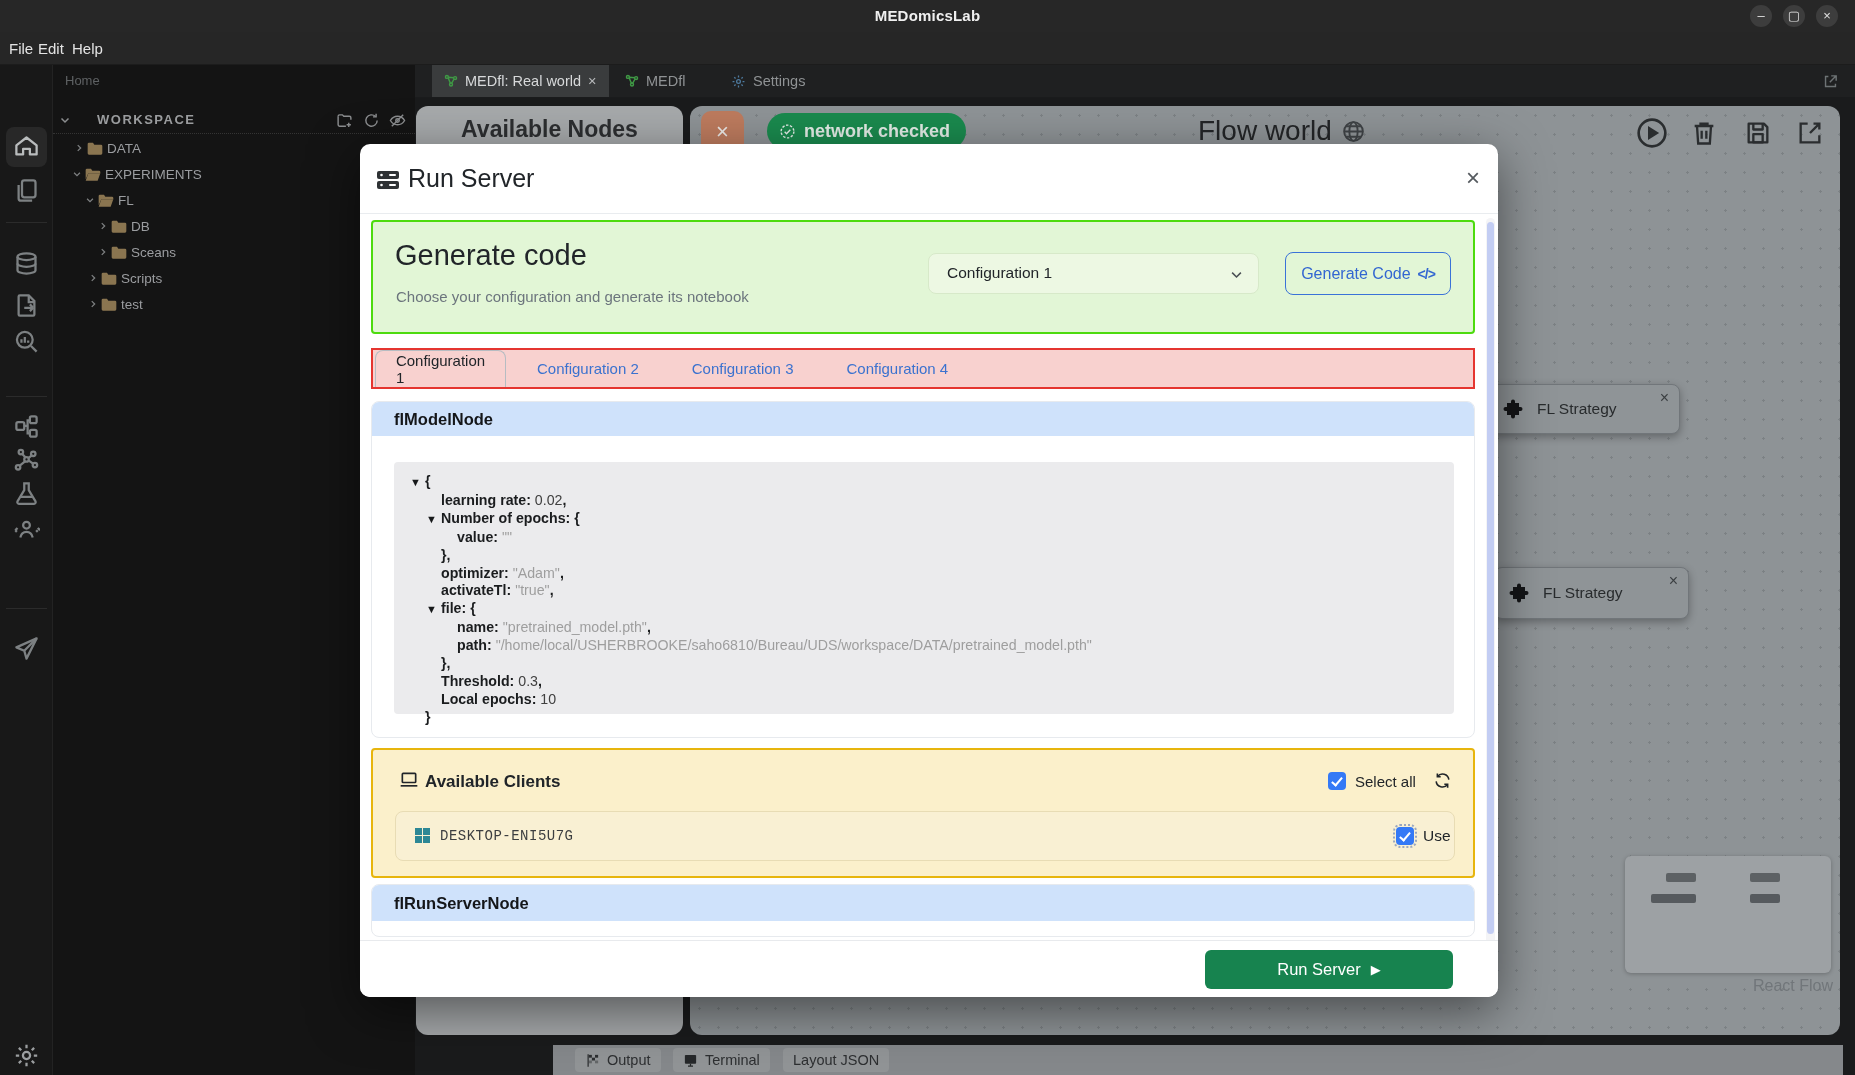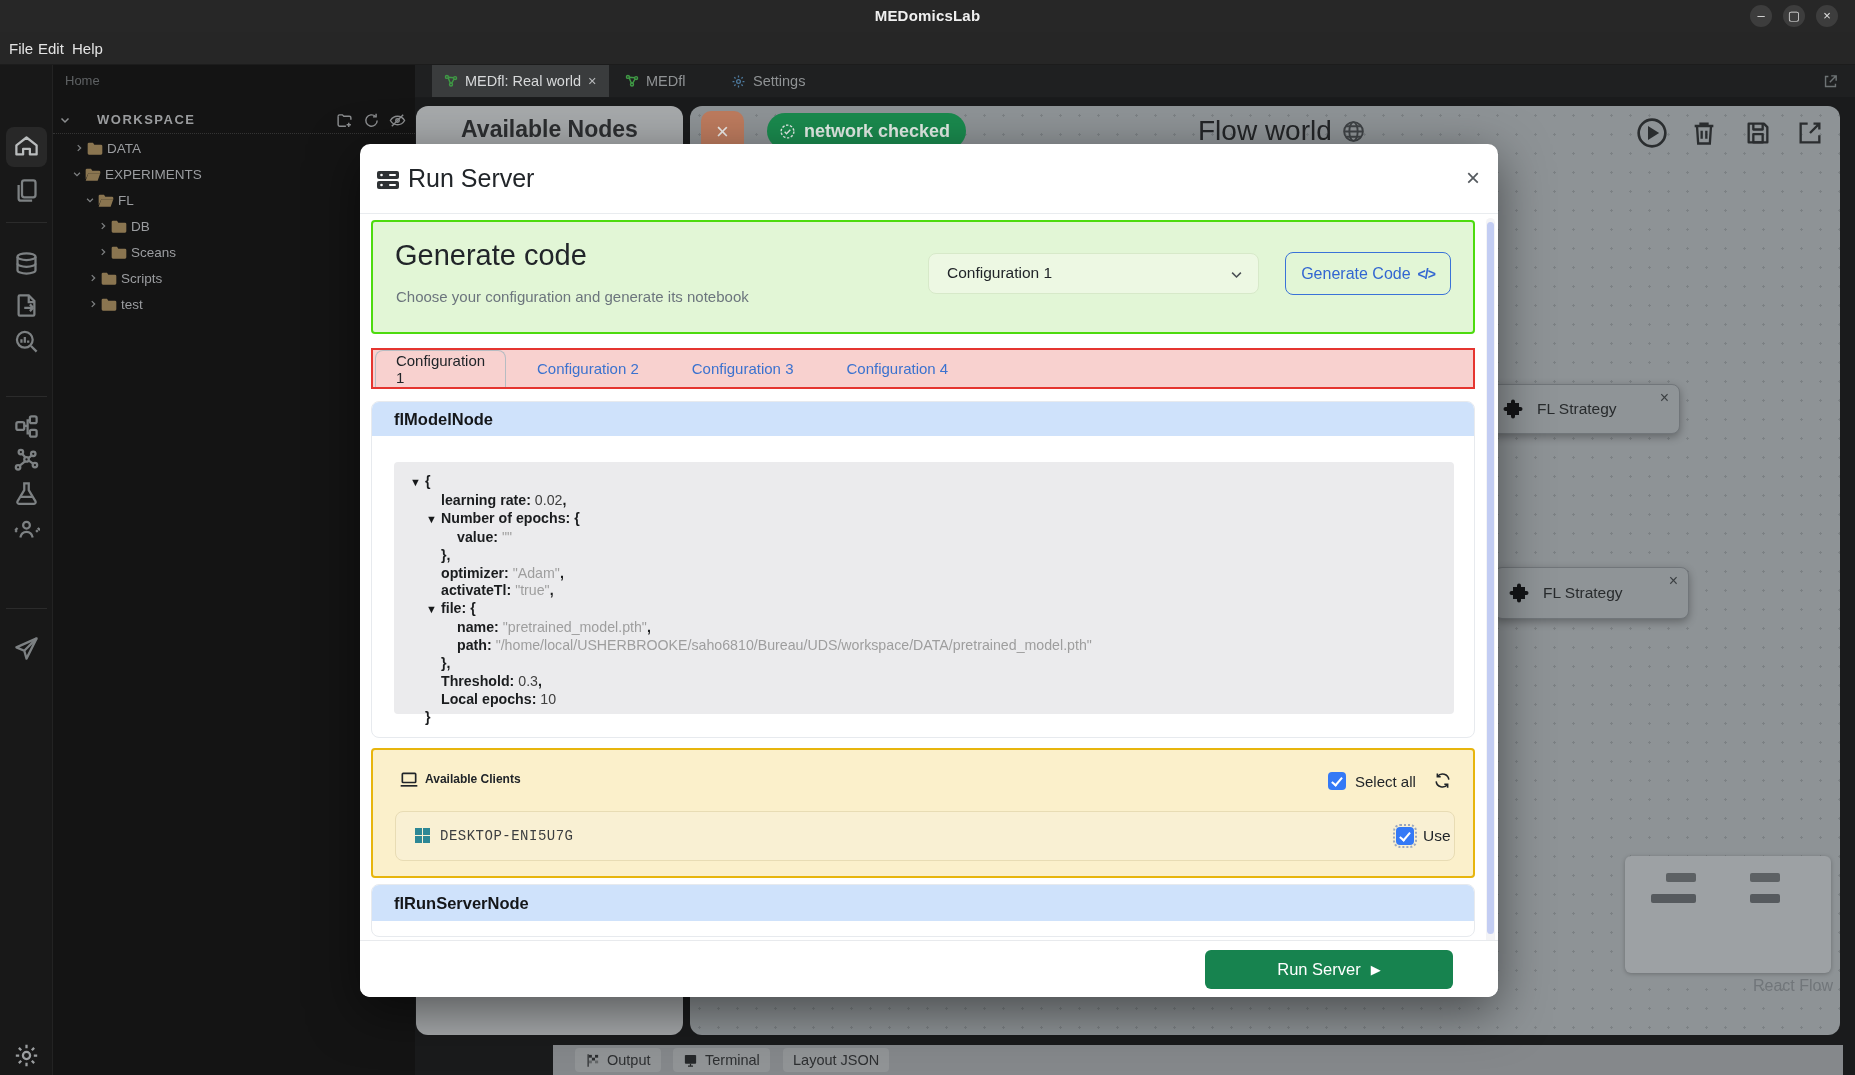--- a/index.html
+++ b/index.html
@@ -122,21 +122,21 @@
   .jline[data-ind="1"] { padding-left:16px; }
   .jline[data-ind="2"] { padding-left:32px; }
   .jarrow { display:inline-block; width:15px; font-size:11px; color:#16181a; }
   .jk { font-weight:bold; color:#1a1c1e; }
   .jv[data-t="num"] { color:#404040; }
   .jv[data-t="str"] { color:#9e9e9e; }
   .jp { font-weight:bold; }
 
   .clients-box { position:absolute; left:11px; top:604px; width:1104px; height:130px;
     border:2px solid #e7b50d; background:#fbf0cb; border-radius:4px; }
-  .cl-title { position:absolute; left:52px; top:22px; font-size:12px; font-weight:bold; color:#212529; }
+  .cl-title { position:absolute; left:52px; top:22px; font-size:17px; font-weight:bold; color:#212529; }
   .cl-laptop { position:absolute; left:26px; top:20px; width:20px; height:20px; color:#212529; }
   .checkbox { position:absolute; width:18px; height:18px; background:#3479f6; border-radius:4px; }
   .checkbox::after { content:""; position:absolute; left:6px; top:2.5px; width:4px; height:9px;
     border:solid #fff; border-width:0 2px 2px 0; transform:rotate(40deg); }
   .cl-selectall-label { position:absolute; left:982px; top:23px; font-size:15px; color:#212529; }
   .cl-refresh { position:absolute; left:1060px; top:21px; width:19px; height:19px; color:#212529; }
   .client-row { position:absolute; left:22px; top:61px; width:1060px; height:50px;
     background:#f9f0d3; border:1px solid #e8dcb4; border-radius:8px; }
   .client-name { position:absolute; left:44px; top:16px; font-family:"Liberation Mono", monospace;
     font-size:14px; color:#3c3e40; letter-spacing:.5px; }

